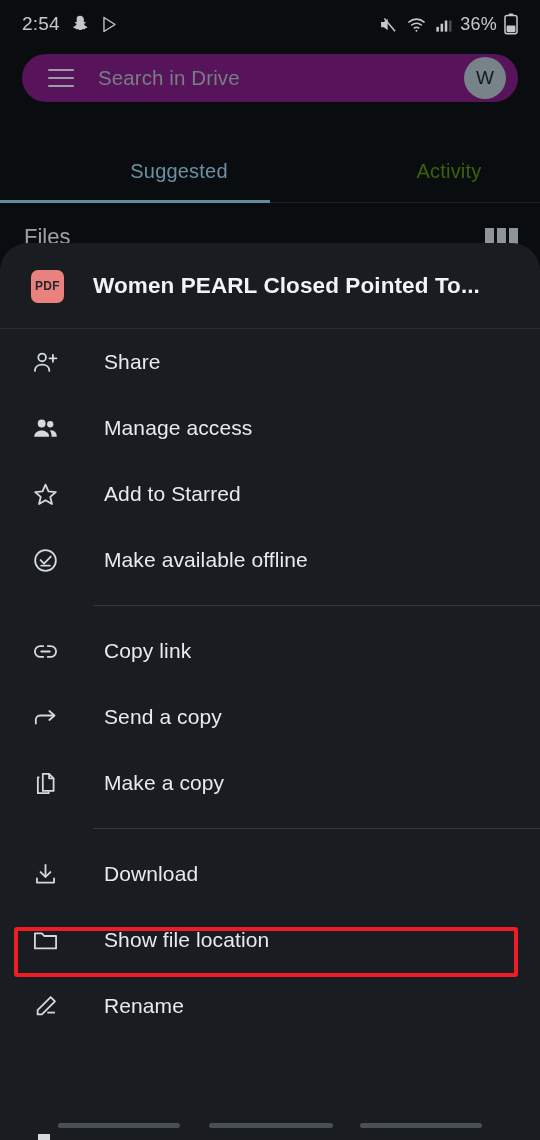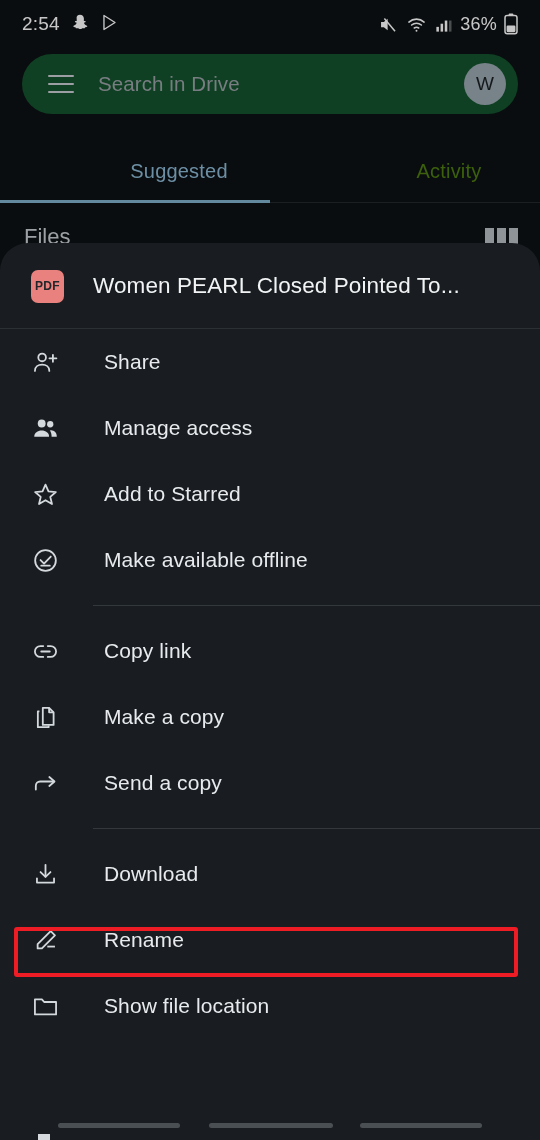--- a/index.html
+++ b/index.html
@@ -27,20 +27,21 @@
     display: flex;
     align-items: center;
     justify-content: space-between;
     padding: 0 22px;
     box-sizing: border-box;
     color: #ffffff;
     background: #0d1114;
   }
   .status-left {
     display: flex;
+    align-items: center;
     gap: 10px;
   }
   .status-right {
     display: flex;
     align-items: center;
     gap: 7px;
   }
   #status-time {
     font-size: 19px;
     letter-spacing: 0.2px;
@@ -51,22 +52,22 @@
     font-weight: 400;
     letter-spacing: 0.2px;
     text-align: right;
   }
   .sicon { display: block; }
 
   
   #search-bar {
     position: absolute;
     left: 22px; top: 54px;
-    width: 496px; height: 60px;
-    background: #14532d;
+    width: 496px; height: 48px;
+    background: #701a75;
     border-radius: 30px;
     display: flex;
     align-items: center;
     box-sizing: border-box;
     padding: 0 12px 0 26px;
   }
   #hamburger-icon {
     width: 26px; height: 18px;
     display: flex;
     flex-direction: column;
@@ -193,21 +194,21 @@
     align-items: center;
     justify-content: center;
     font-size: 12px;
     font-weight: 700;
     letter-spacing: 0.3px;
   }
   #sheet-file-name {
     margin-left: 29px;
     color: #f1f3f4;
     font-size: 22.5px;
-    font-weight: 400;
+    font-weight: 700;
     letter-spacing: 0.1px;
     white-space: nowrap;
     overflow: hidden;
   }
   #sheet-header-rule {
     position: absolute;
     left: 0; bottom: 0;
     width: 540px; height: 1px;
     background: #2b3034;
   }
@@ -425,70 +426,70 @@
             <path d="M10 7.2H7.4a4.8 4.8 0 0 0 0 9.6H10"></path>
             <path d="M14 7.2h2.6a4.8 4.8 0 0 1 0 9.6H14"></path>
             <path d="M8.2 12h7.6"></path>
           </svg>
         </span>
         <span class="menu-label">Copy link</span>
       </div>
 
       <div class="menu-item">
         <span class="menu-icon">
+          <svg width="27" height="27" viewBox="0 0 24 24" fill="none" stroke="currentColor" stroke-width="1.6" stroke-linecap="round" stroke-linejoin="round">
+            <path d="M3.4 17.4V14c0-2.1 1.7-3.8 3.8-3.8h12.1"></path>
+            <path d="M15.4 6.2l4.6 4-4.6 4"></path>
+          </svg>
+        </span>
+        <span class="menu-label">Send a copy</span>
+      </div>
+
+      <div class="menu-item">
+        <span class="menu-icon">
           <svg width="27" height="27" viewBox="0 0 24 24" fill="none" stroke="currentColor" stroke-width="1.6" stroke-linejoin="round">
             <path d="M9.6 3.4h5.6l4 4v11.2H9.6z"></path>
             <path d="M15.2 3.4v4h4"></path>
             <path d="M6.6 6.6H5.2v14h9.6v-1.5"></path>
           </svg>
         </span>
         <span class="menu-label">Make a copy</span>
       </div>
 
-      <div class="menu-item">
-        <span class="menu-icon">
-          <svg width="27" height="27" viewBox="0 0 24 24" fill="none" stroke="currentColor" stroke-width="1.6" stroke-linecap="round" stroke-linejoin="round">
-            <path d="M3.4 17.4V14c0-2.1 1.7-3.8 3.8-3.8h12.1"></path>
-            <path d="M15.4 6.2l4.6 4-4.6 4"></path>
-          </svg>
-        </span>
-        <span class="menu-label">Send a copy</span>
-      </div>
-
       <div class="menu-divider"></div>
 
 
       <div class="menu-item">
         <span class="menu-icon">
           <svg width="27" height="27" viewBox="0 0 24 24" fill="none" stroke="currentColor" stroke-width="1.6" stroke-linecap="round" stroke-linejoin="round">
             <path d="M12 3.4v10.4"></path>
             <path d="M7.6 9.8l4.4 4.4 4.4-4.4"></path>
             <path d="M4.4 15.4v3.8h15.2v-3.8"></path>
           </svg>
         </span>
         <span class="menu-label">Download</span>
       </div>
 
       <div class="menu-item">
         <span class="menu-icon">
           <svg width="27" height="27" viewBox="0 0 24 24" fill="none" stroke="currentColor" stroke-width="1.6" stroke-linejoin="round">
+            <path d="M2.6 19V5.6h6.2l2 2.4h10.6V19z"></path>
+          </svg>
+        </span>
+        <span class="menu-label">Show file location</span>
+      </div>
+
+      <div class="menu-item">
+        <span class="menu-icon">
+          <svg width="27" height="27" viewBox="0 0 24 24" fill="none" stroke="currentColor" stroke-width="1.6" stroke-linejoin="round">
             <path d="M16.6 3.6l3.8 3.8L8.8 19H5v-3.8z"></path>
             <path d="M13.6 17.4H20.4"></path>
           </svg>
         </span>
         <span class="menu-label">Rename</span>
-      </div>
-
-      <div class="menu-item">
-        <span class="menu-icon">
-          <svg width="27" height="27" viewBox="0 0 24 24" fill="none" stroke="currentColor" stroke-width="1.6" stroke-linejoin="round">
-            <path d="M2.6 19V5.6h6.2l2 2.4h10.6V19z"></path>
-          </svg>
-        </span>
-        <span class="menu-label">Show file location</span>
       </div>
 
     </div>
   </div>
 
   <div id="download-highlight"></div>
 
   <div id="nav-bar">
     <span class="nav-pill" id="nav-pill-back"></span>
     <span class="nav-pill" id="nav-pill-home"></span>

